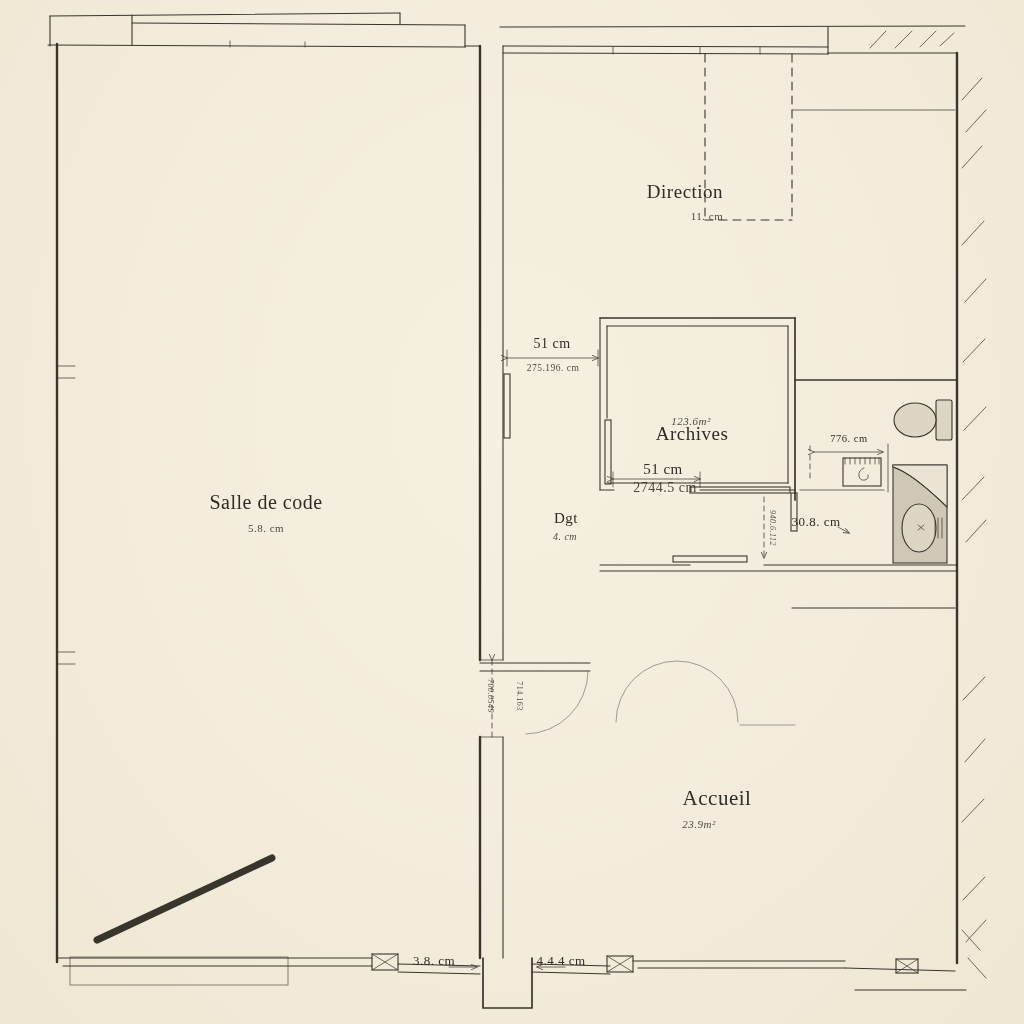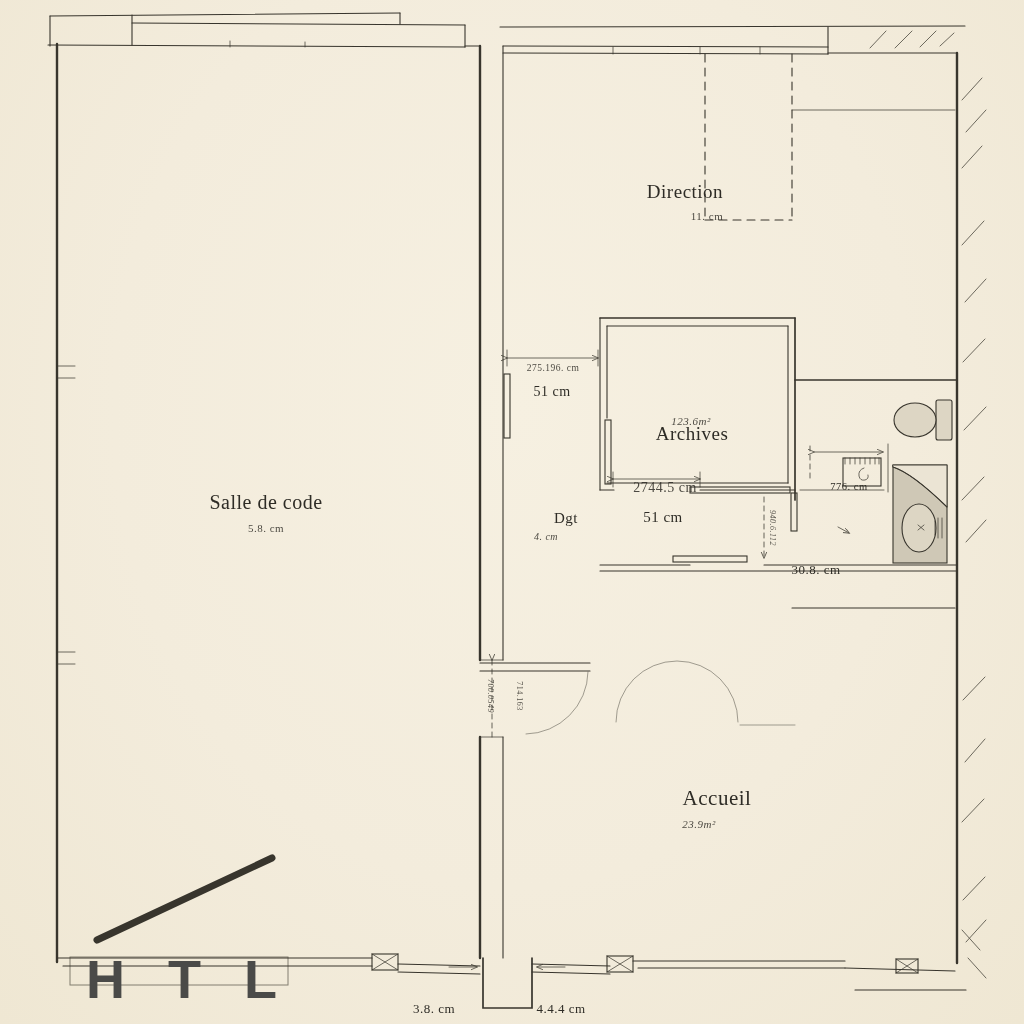--- a/index.html
+++ b/index.html
@@ -26,21 +26,21 @@
   .fill-fix{fill:#ddd6c4;}
   .fill-paper{fill:#f3ecdc;}
   .lbl{
     position:absolute;
     transform:translate(-50%,-50%);
     white-space:nowrap;
     letter-spacing:.5px;
   }
   .room-name{font-size:20px;}
   .room-area{font-size:11px; opacity:.85;}
-  .dim{font-size:13px;margin-top:48px;}
+  .dim{font-size:13px;}
   .dim-detail{font-size:9.5px; opacity:.85;}
   .it{font-style:italic;}
   .rot{transform:translate(-50%,-50%) rotate(90deg); font-size:8px; opacity:.8;}
   #logo-text{
     position:absolute;
     font-family:"Liberation Sans", sans-serif;
     font-size:54px; font-weight:600;
     letter-spacing:14px;
     color:#4a4a48;
   }
@@ -249,36 +249,35 @@
 <div class="lbl room-name" style="left:266px;top:502px;">Salle de code</div>
 <div class="lbl room-area" style="left:266px;top:528px;">5.8. cm</div>
 
 <div class="lbl room-name" style="left:685px;top:192px;font-size:19px;">Direction</div>
 <div class="lbl room-area" style="left:707px;top:216px;">11. cm</div>
 
 <div class="lbl room-name" style="left:692px;top:399px;font-size:19px;margin-top:35px;">Archives</div>
 <div class="lbl room-area it" style="left:691px;top:421px;">123.6m²</div>
 
 <div class="lbl room-name" style="left:566px;top:518px;font-size:15px;">Dgt</div>
-<div class="lbl room-area it" style="left:546px;top:536px;font-size:10px;">4. cm</div>
+<div class="lbl room-area it" style="left:565px;top:536px;font-size:10px;">4. cm</div>
 
 <div class="lbl room-name" style="left:717px;top:798px;font-size:21px;">Accueil</div>
 <div class="lbl room-area it" style="left:699px;top:824px;">23.9m²</div>
 
 <div class="lbl dim" style="left:552px;top:344px;font-size:14px;">51 cm</div>
 <div class="lbl dim-detail" style="left:553px;top:368px;">275.196. cm</div>
 
 <div class="lbl dim" style="left:663px;top:469px;font-size:15px;">51 cm</div>
 <div class="lbl dim-detail" style="left:665px;top:488px;font-size:14px;">2744.5 cm</div>
 
 <div class="lbl dim" style="left:849px;top:438px;font-size:10.5px;">776. cm</div>
 <div class="lbl dim" style="left:816px;top:522px;font-size:13px;">30.8. cm</div>
 
 <div class="lbl dim" style="left:434px;top:961px;">3.8. cm</div>
 <div class="lbl dim" style="left:561px;top:961px;">4.4.4 cm</div>
 
 <div class="lbl rot it" style="left:490px;top:696px;">700.0549</div>
 <div class="lbl rot" style="left:519px;top:696px;">714.163</div>
 <div class="lbl rot it" style="left:772px;top:528px;">940.6.112</div>
 
-<div id="logo-text" style="left:86px;top:948px;">H T L</div>
 
 </div>
 
 </body></html>

